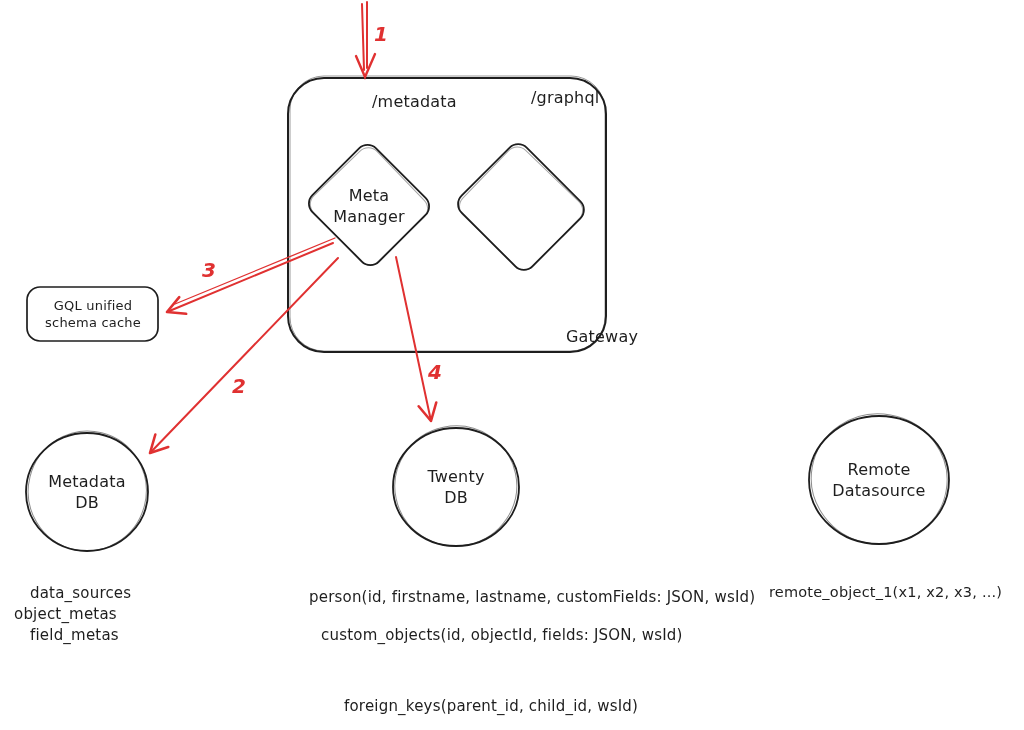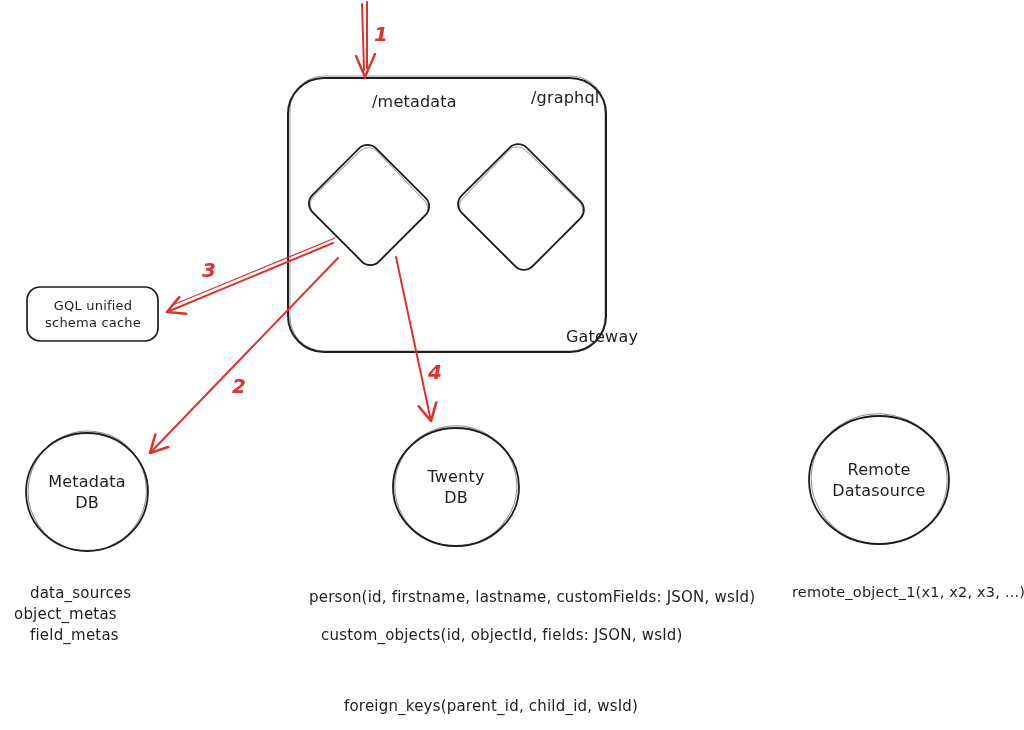--- a/index.html
+++ b/index.html
@@ -109,37 +109,38 @@
     </g>
 
     <g stroke="#e03131" stroke-width="2" stroke-linecap="round" fill="none">
       <line x1="396" y1="257" x2="431" y2="421" marker-end="url(#arrowRed)"></line>
     </g>
   </svg>
 
   <div class="lbl route" style="left:328px; top:92px;">/metadata</div>
   <div class="lbl route" style="left:487px; top:88px;">/graphql</div>
 
+  <div class="lbl centered node-label" style="left:369px; top:206px; width:90px;">Meta Manager</div>
 
   <div class="lbl gateway-label" style="left:566px; top:327px;">Gateway</div>
 
   <div class="lbl centered cache-label" style="left:93px; top:314px;">GQL unified schema cache</div>
 
   <div class="lbl centered db-label" style="left:87px; top:492px; width:100px;">Metadata DB</div>
   <div class="lbl centered db-label" style="left:456px; top:487px; width:80px;">Twenty DB</div>
   <div class="lbl centered db-label" style="left:879px; top:480px; width:120px;">Remote Datasource</div>
 
   <div class="lbl table-line" style="left:30px; top:584px;">data_sources</div>
   <div class="lbl table-line" style="left:14px; top:605px;">object_metas</div>
   <div class="lbl table-line" style="left:30px; top:626px;">field_metas</div>
 
   <div class="lbl table-line" style="left:309px; top:588px;">person(id, firstname, lastname, customFields: JSON, wsId)</div>
   <div class="lbl table-line" style="left:321px; top:626px;">custom_objects(id, objectId, fields: JSON, wsId)</div>
   <div class="lbl table-line" style="left:344px; top:697px;">foreign_keys(parent_id, child_id, wsId)</div>
 
-  <div class="lbl table-line-sm" style="left:769px; top:584px;margin-left:23px;">remote_object_1(x1, x2, x3, ...)</div>
+  <div class="lbl table-line-sm" style="left:769px; top:584px;">remote_object_1(x1, x2, x3, ...)</div>
 
   <div class="arrow-num" style="left:374px; top:22px;">1</div>
   <div class="arrow-num" style="left:232px; top:374px;">2</div>
   <div class="arrow-num" style="left:202px; top:258px;">3</div>
   <div class="arrow-num" style="left:428px; top:360px;">4</div>
 
 </div>
 
 </body></html>

